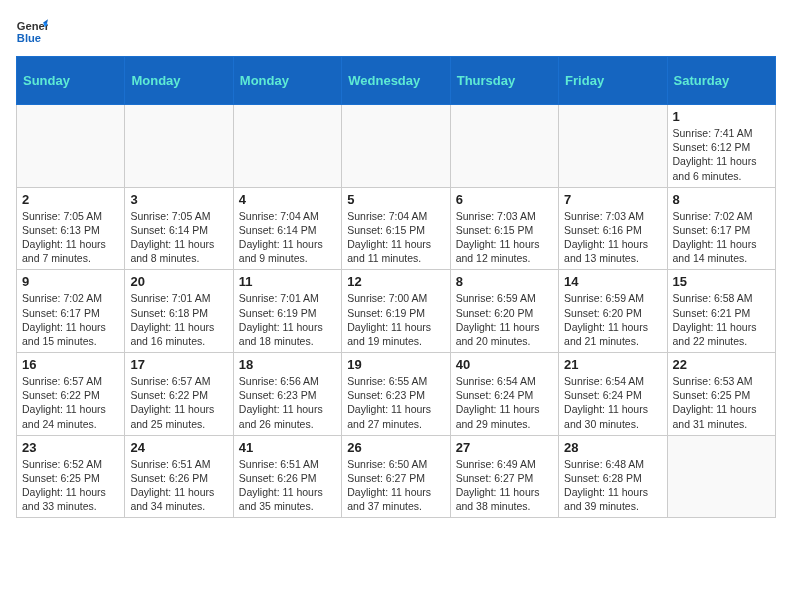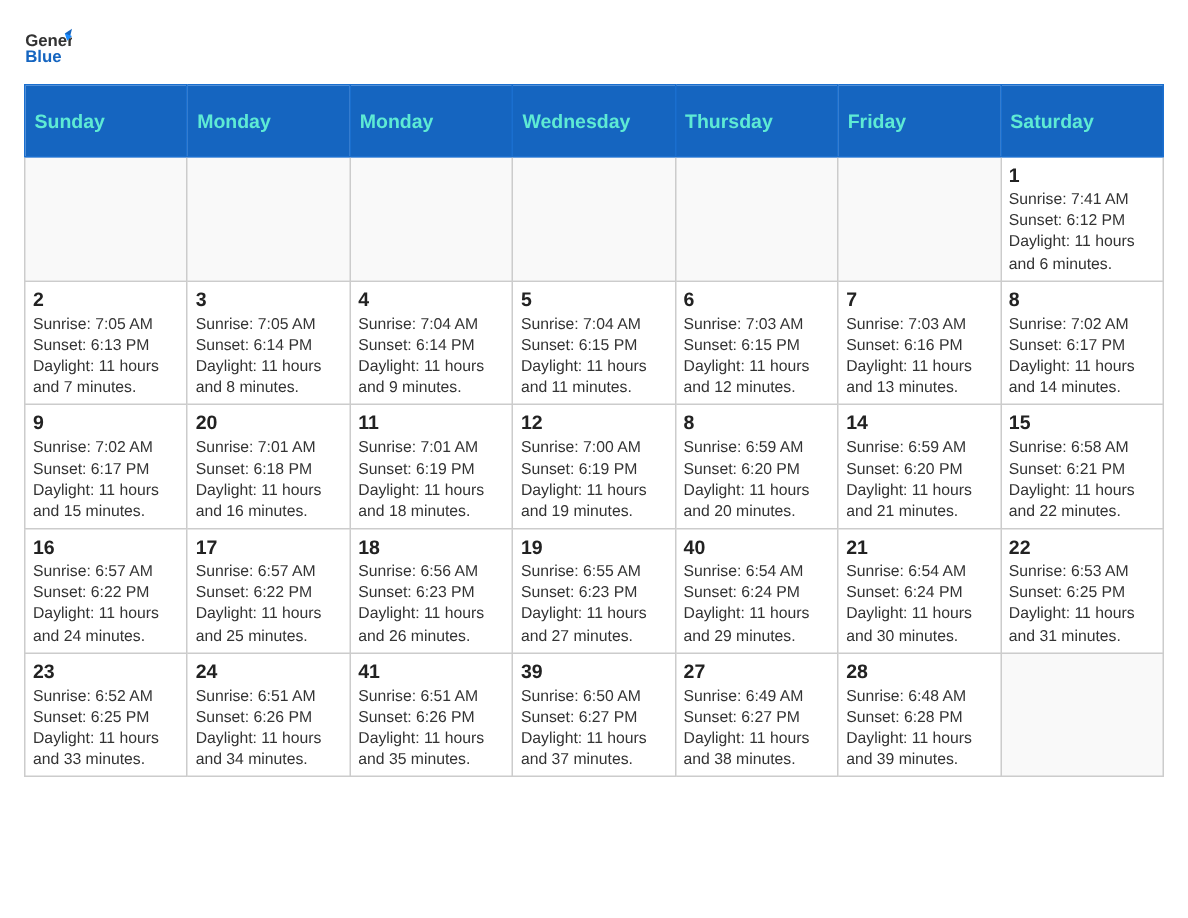--- a/index.html
+++ b/index.html
@@ -276,21 +276,21 @@
 Sunset: 6:26 PM
 Daylight: 11 hours and 34 minutes.</div>
           </td>
           <td>
             <span class="day-num">41</span>
             <div class="day-info">Sunrise: 6:51 AM
 Sunset: 6:26 PM
 Daylight: 11 hours and 35 minutes.</div>
           </td>
           <td>
-            <span class="day-num">39</span>
+            <span class="day-num">26</span>
             <div class="day-info">Sunrise: 6:50 AM
 Sunset: 6:27 PM
 Daylight: 11 hours and 37 minutes.</div>
           </td>
           <td>
             <span class="day-num">27</span>
             <div class="day-info">Sunrise: 6:49 AM
 Sunset: 6:27 PM
 Daylight: 11 hours and 38 minutes.</div>
           </td>

